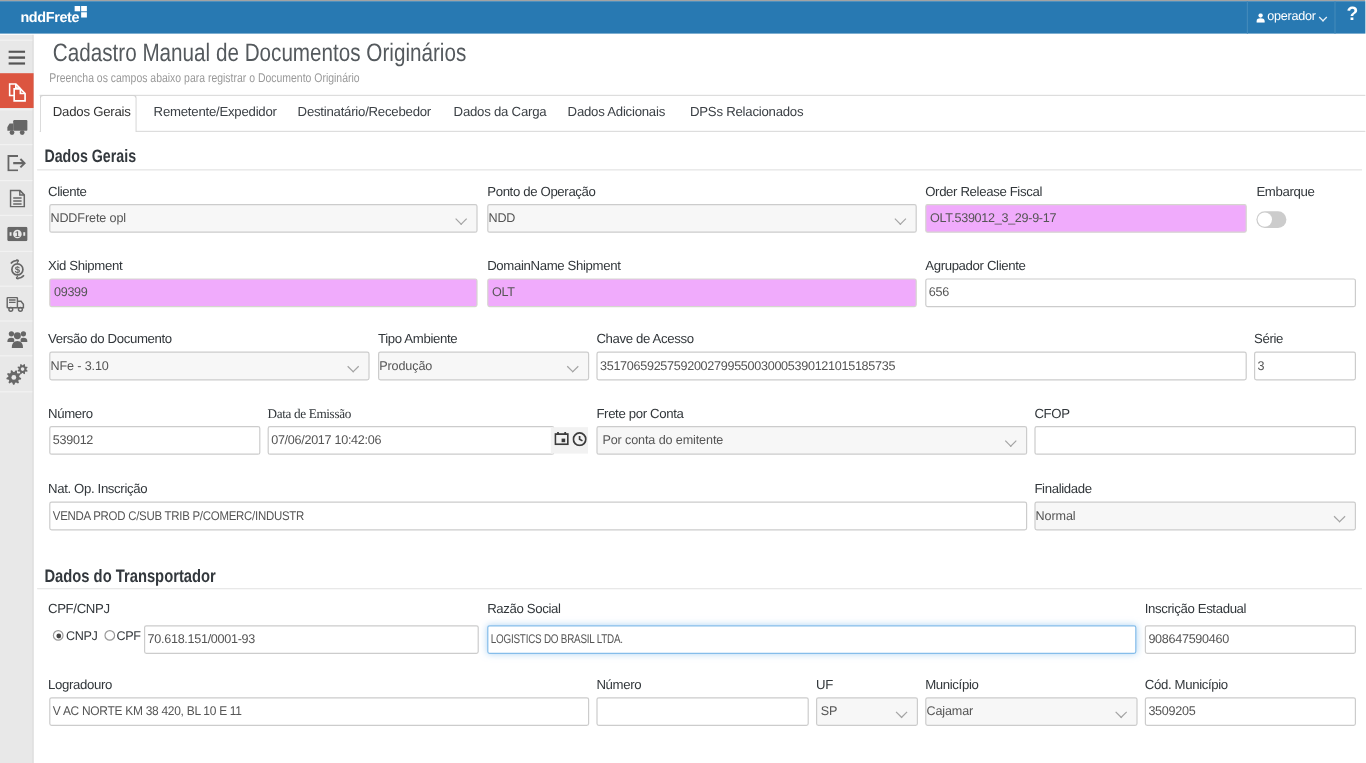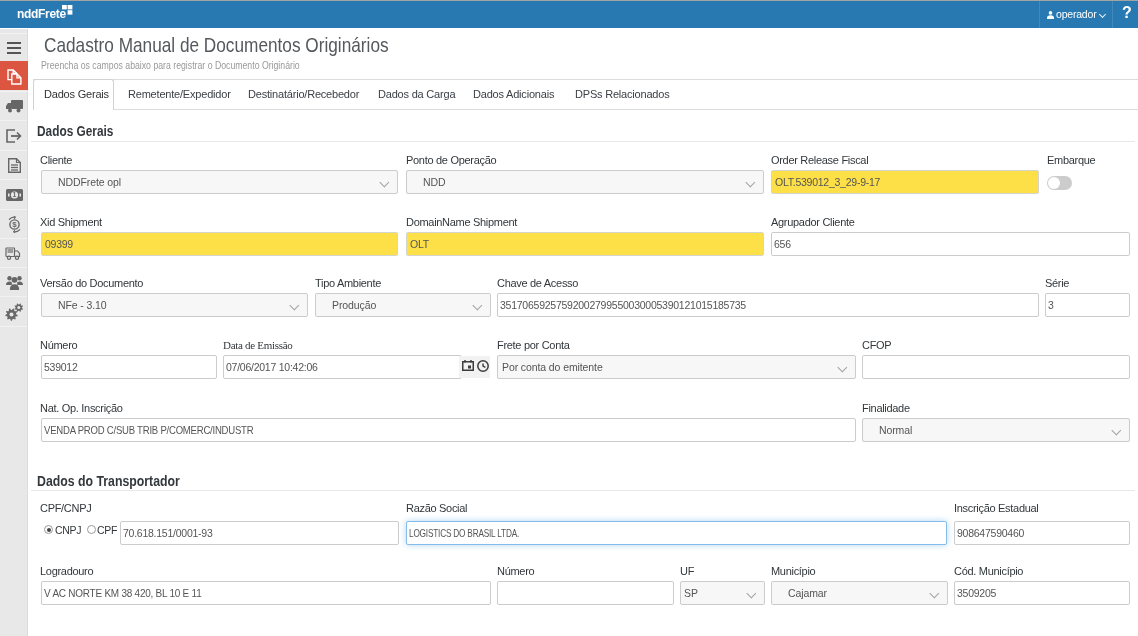--- a/index.html
+++ b/index.html
@@ -31,22 +31,22 @@
 .tab { position:absolute; top:88px; font-size:11px; letter-spacing:-0.2px; color:#3c4146; }
 
 
 .shead { position:absolute; font-size:15px; font-weight:bold; color:#33383d; transform:scaleX(0.79); transform-origin:0 0; white-space:nowrap; }
 .sline { position:absolute; left:31px; width:1104px; height:1px; background:#f1f1f1; border-top:1px solid #e8e8e8; }
 
 
 .lbl { position:absolute; font-size:11px; letter-spacing:-0.3px; color:#32373b; white-space:nowrap; }
 .inp { position:absolute; height:24px; background:#fff; border:1px solid #ccc; border-radius:2px;
   font-size:10.5px; letter-spacing:-0.25px; color:#555; line-height:22px; padding-left:2px; white-space:nowrap; overflow:hidden; }
-.dis { background:#fde047; border-color:#d5d5cf; padding-left:3px; }
-.sel { background:#f7f7f7; padding-left:16px; letter-spacing:-0.1px; }
+.dis { background:#f0abfc; border-color:#d5d5cf; padding-left:3px; }
+.sel { background:#f7f7f7; padding-left:0; letter-spacing:-0.1px; }
 .sel:after { content:""; position:absolute; right:11px; top:8.5px; width:5.5px; height:5.5px;
   border-right:1.3px solid #a3a3a3; border-bottom:1.3px solid #a3a3a3; transform:rotate(45deg) translateY(-1.5px); }
 .foc { border:1px solid #85bdea; box-shadow:0 0 6px rgba(125,185,235,0.6); }
 
 
 .radio { position:absolute; width:9px; height:9px; border:1px solid #999; border-radius:50%; background:#fff; }
 .radio.on:after { content:""; position:absolute; left:1.5px; top:1.5px; width:4.5px; height:4.5px; border-radius:50%; background:#444; }
 .rlbl { position:absolute; font-size:10.5px; letter-spacing:-0.3px; color:#32373b; }
 
 

